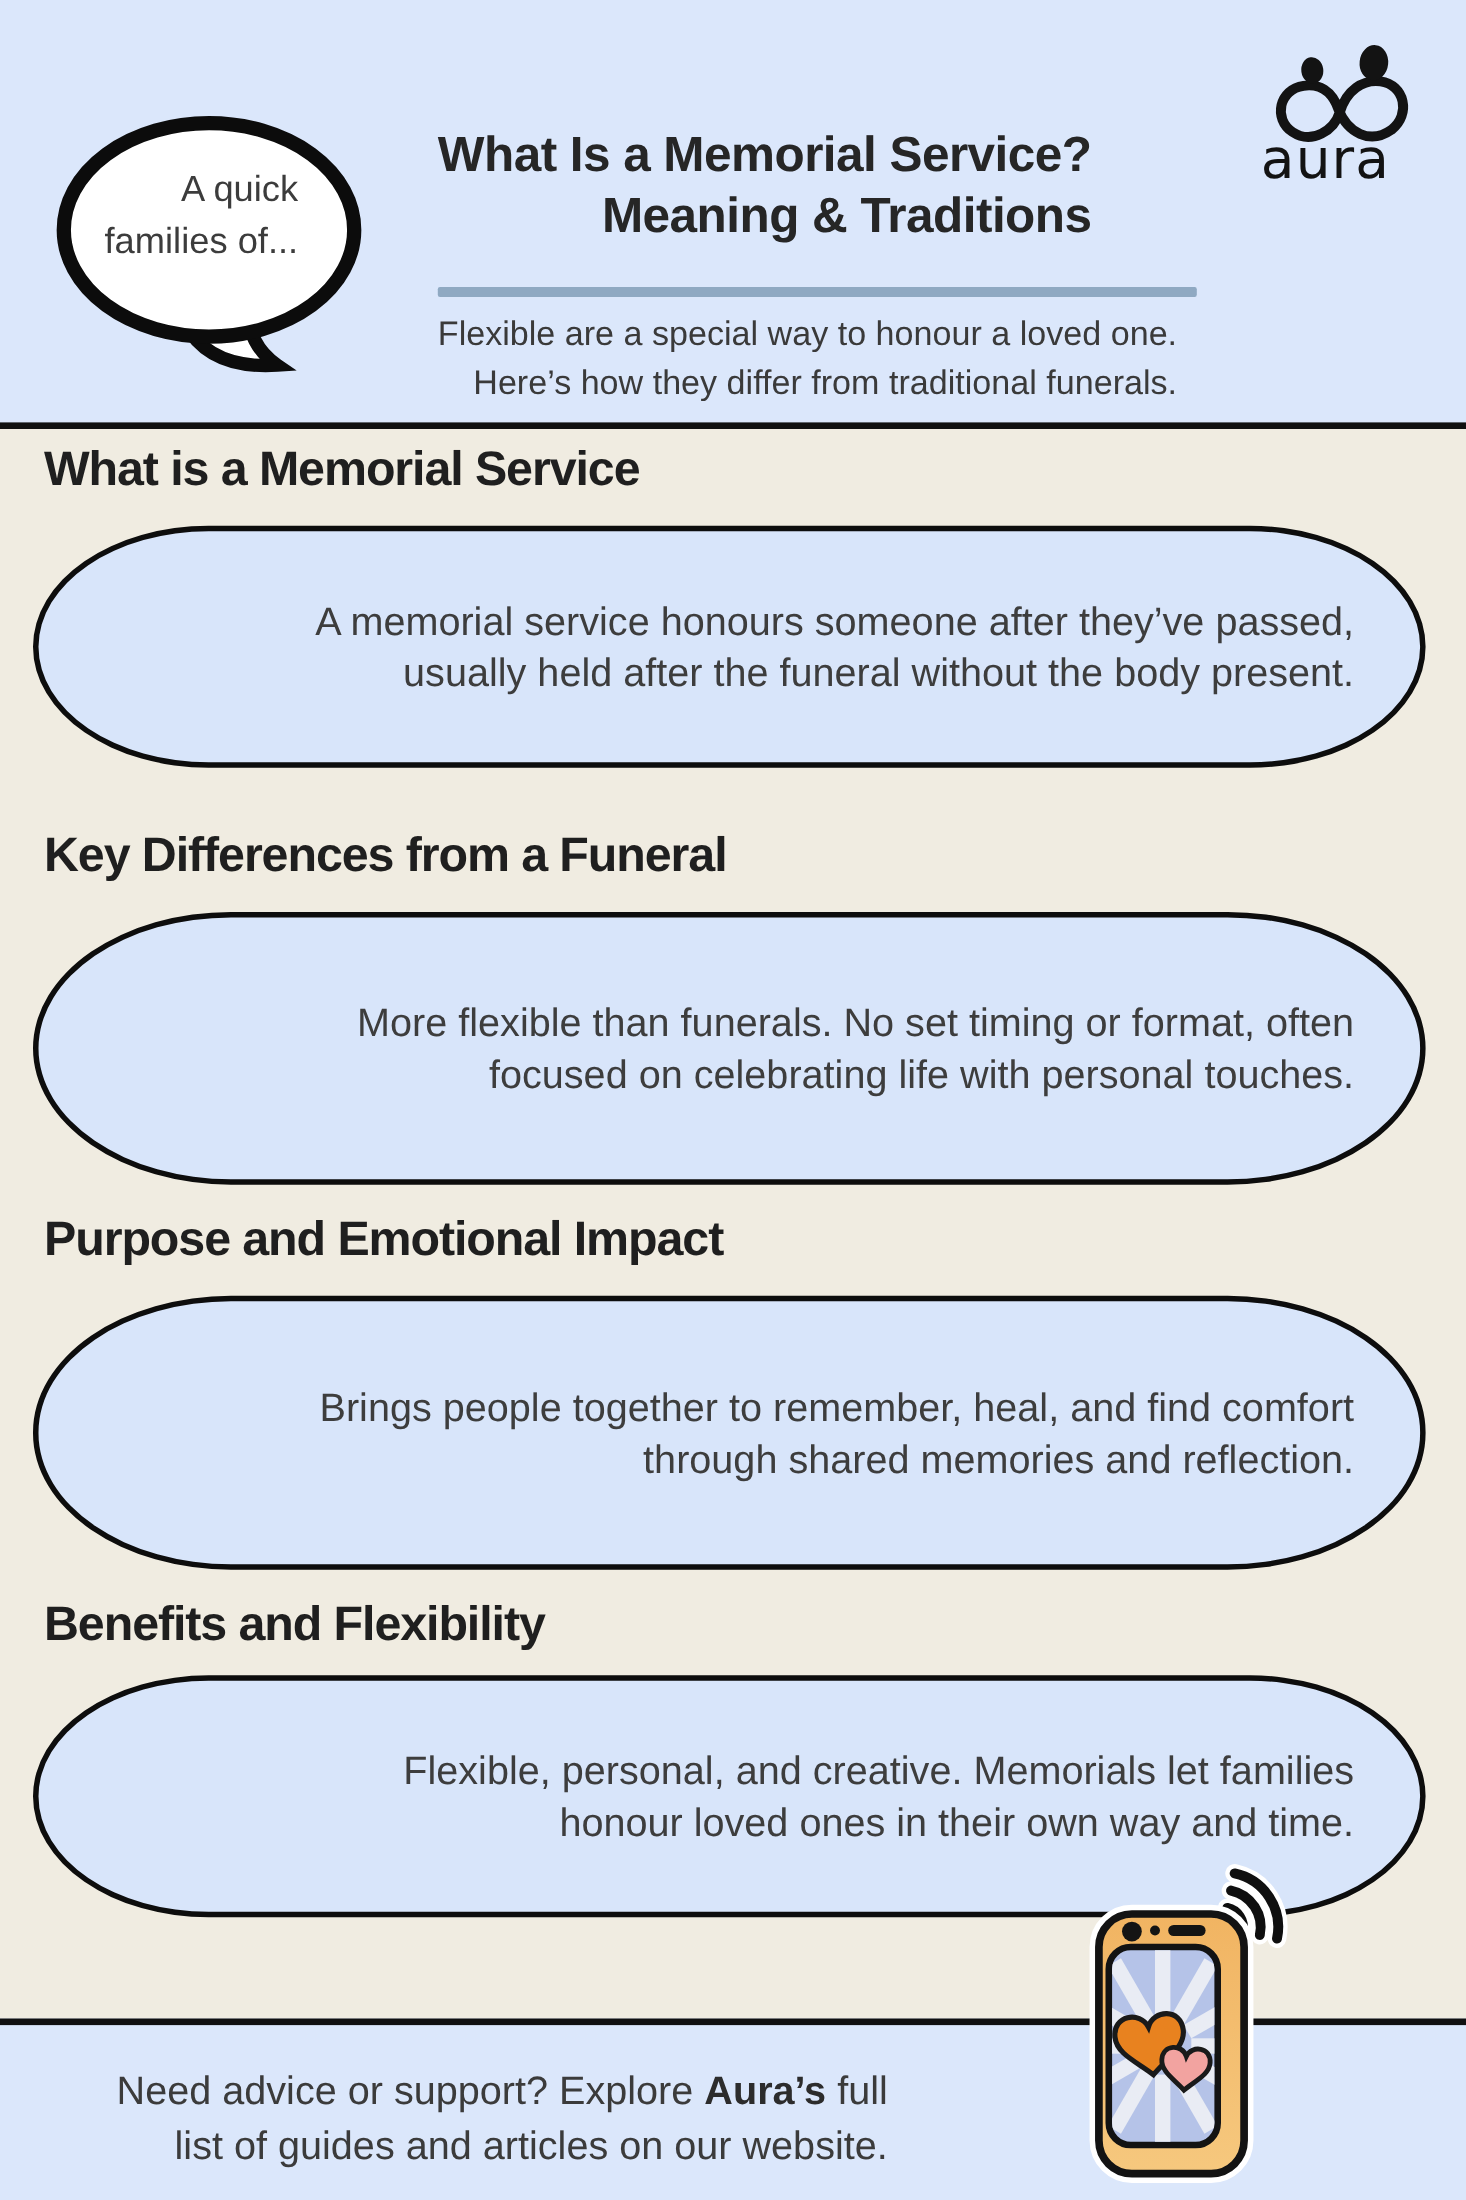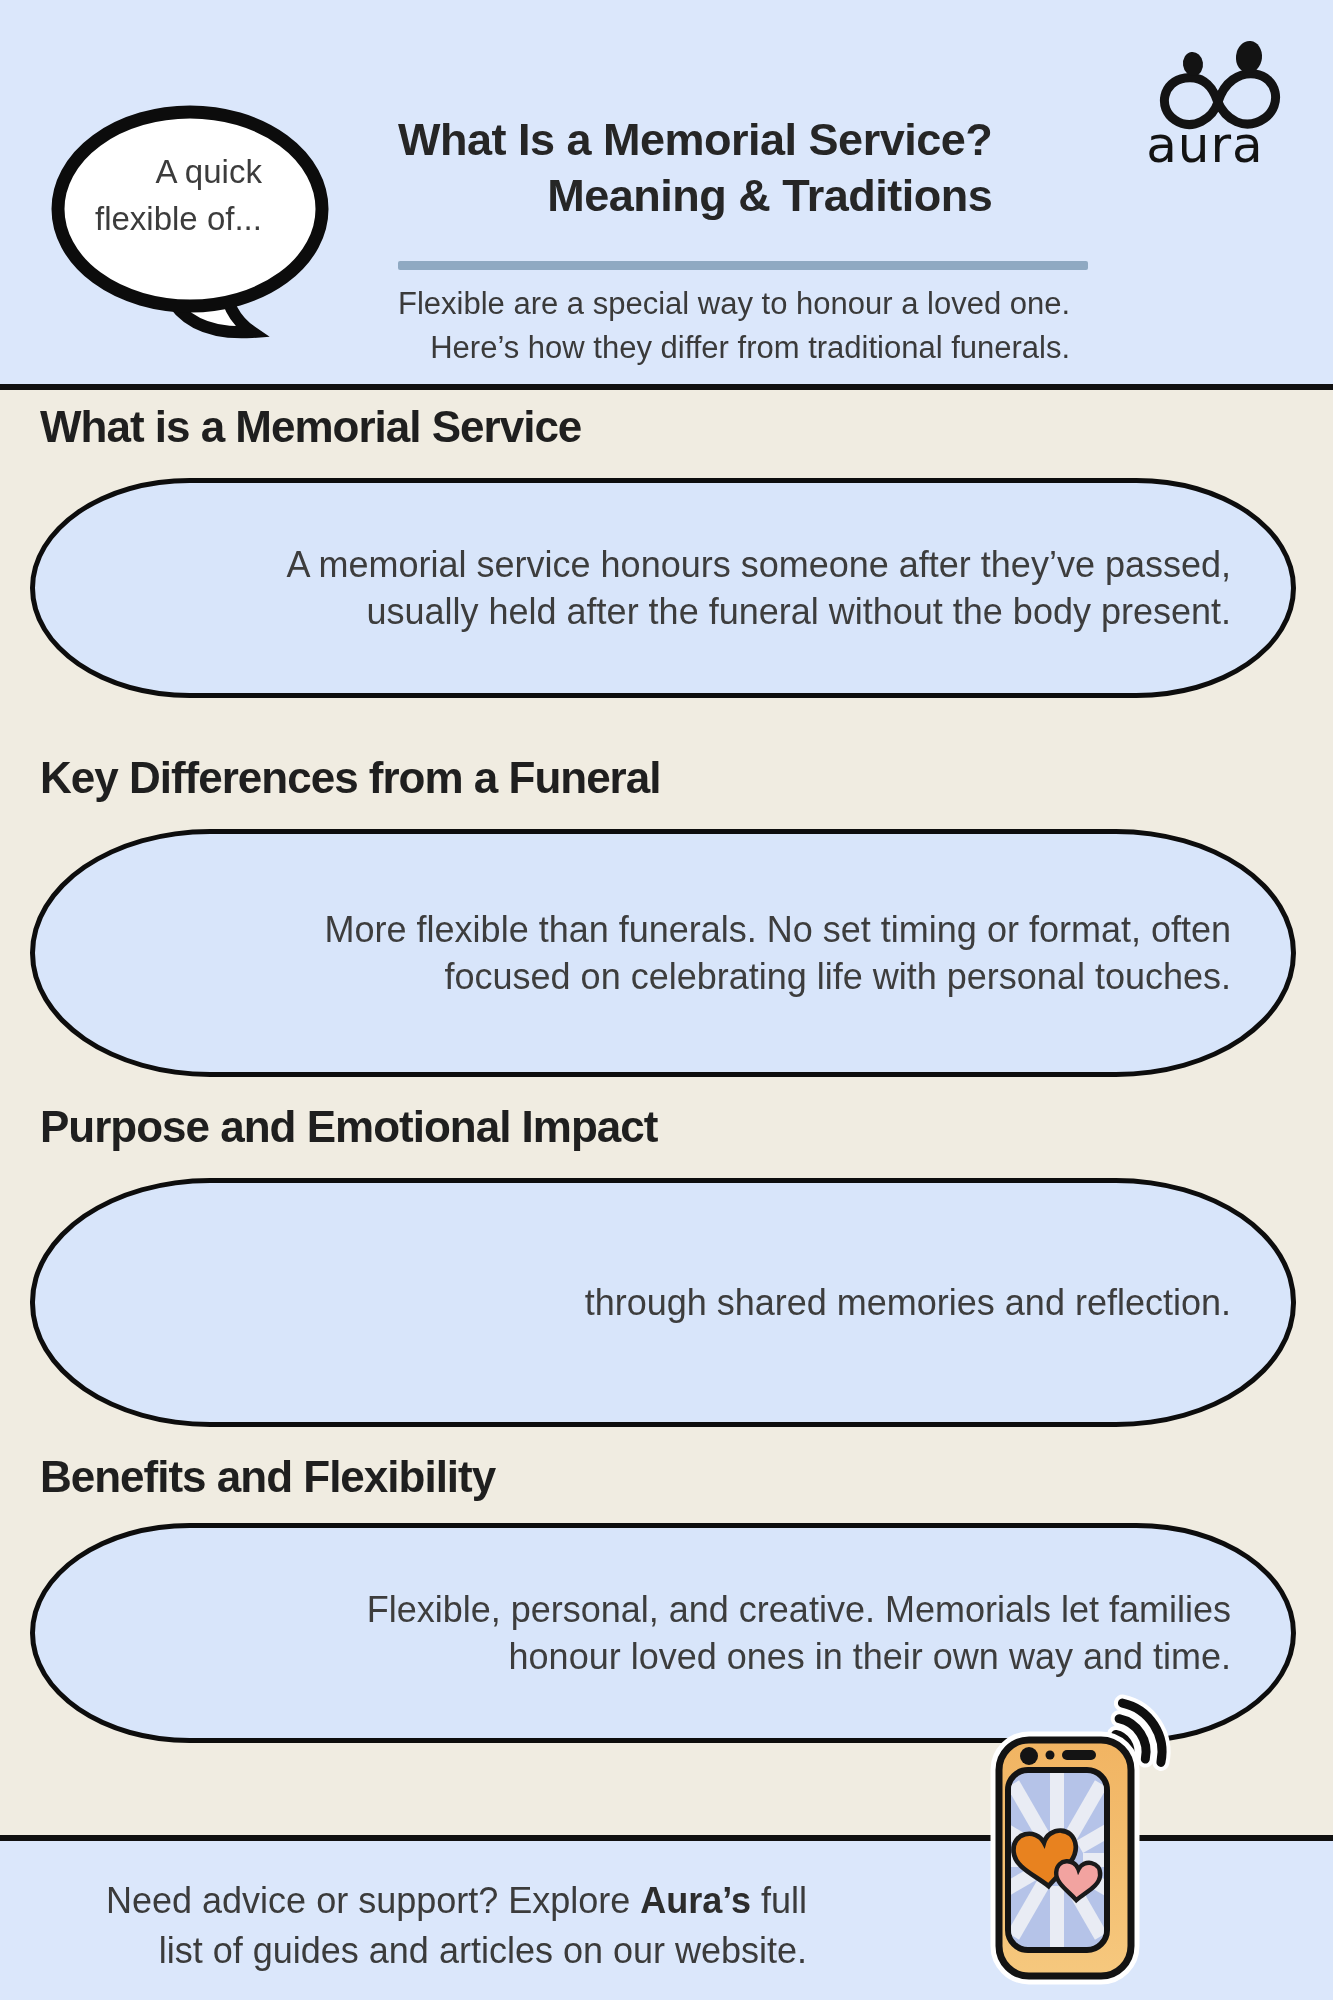--- a/index.html
+++ b/index.html
@@ -46,21 +46,21 @@
 
   <div id="header" class="abs"></div>
 
   <svg id="bubble-svg" class="abs" viewBox="0 0 300 250">
     <path d="M 128,196 Q 150,238 212,234 Q 180,212 186,168 Z" fill="#ffffff" stroke="none"></path>
     <path d="M 128,196 Q 150,238 212,234 Q 180,212 186,168" fill="none" stroke="#0c0c0c" stroke-width="12" stroke-linecap="round"></path>
     <ellipse cx="150" cy="111" rx="132" ry="97" fill="#ffffff" stroke="#0c0c0c" stroke-width="13"></ellipse>
   </svg>
   <div id="bubble-text" class="abs">
     <div class="pre">A quick</div>
-    <div class="pre">flexible of...</div>
+    <div class="pre">families of...</div>
   </div>
 
   <div id="title" class="abs">
     <div class="pre">What Is a Memorial Service?</div>
     <div class="pre">Meaning &amp; Traditions</div>
   </div>
 
   <div id="divider" class="abs"></div>
 
   <div id="subtitle" class="abs">
@@ -90,20 +90,21 @@
   </div>
 
   <div id="h2" class="abs section-heading pre">Key Differences from a Funeral</div>
   <div id="pill2" class="abs pill">
     <div class="line pre">More flexible than funerals. No set timing or format, often</div>
     <div class="line pre">focused on celebrating life with personal touches.</div>
   </div>
 
   <div id="h3" class="abs section-heading pre">Purpose and Emotional Impact</div>
   <div id="pill3" class="abs pill">
+    <div class="line pre">Brings people together to remember, heal, and find comfort</div>
     <div class="line pre">through shared memories and reflection.</div>
   </div>
 
   <div id="h4" class="abs section-heading pre">Benefits and Flexibility</div>
   <div id="pill4" class="abs pill">
     <div class="line pre">Flexible, personal, and creative. Memorials let families</div>
     <div class="line pre">honour loved ones in their own way and time.</div>
   </div>
 
   <div id="footer" class="abs"></div>

